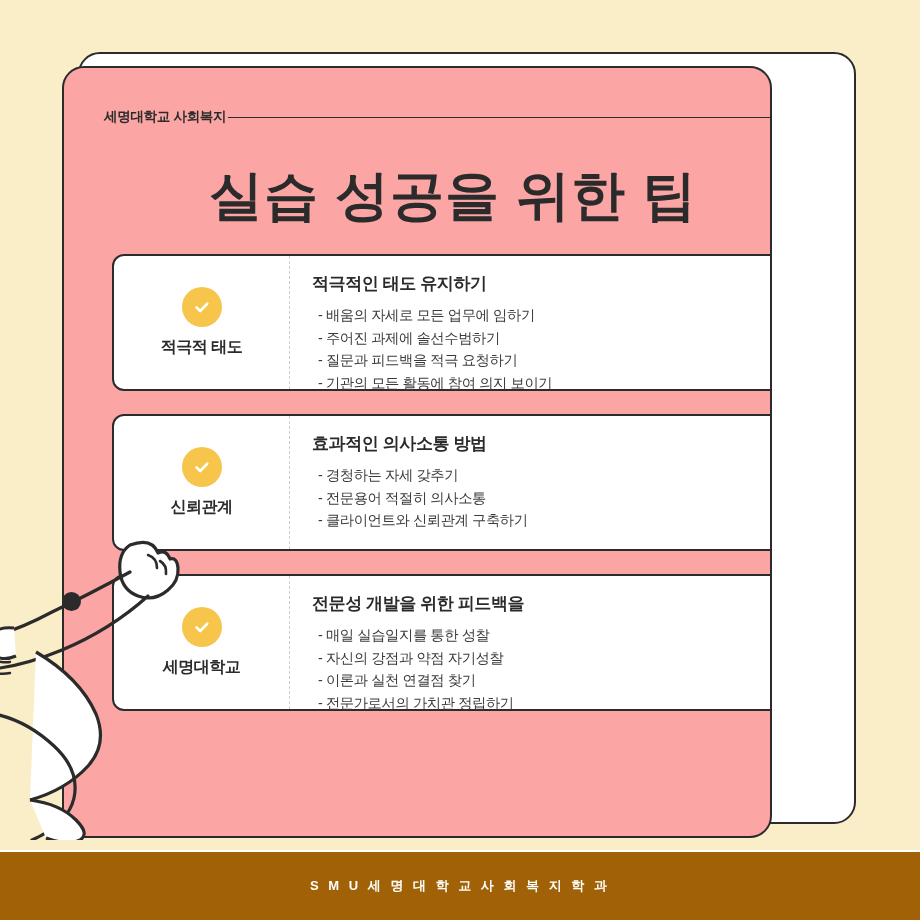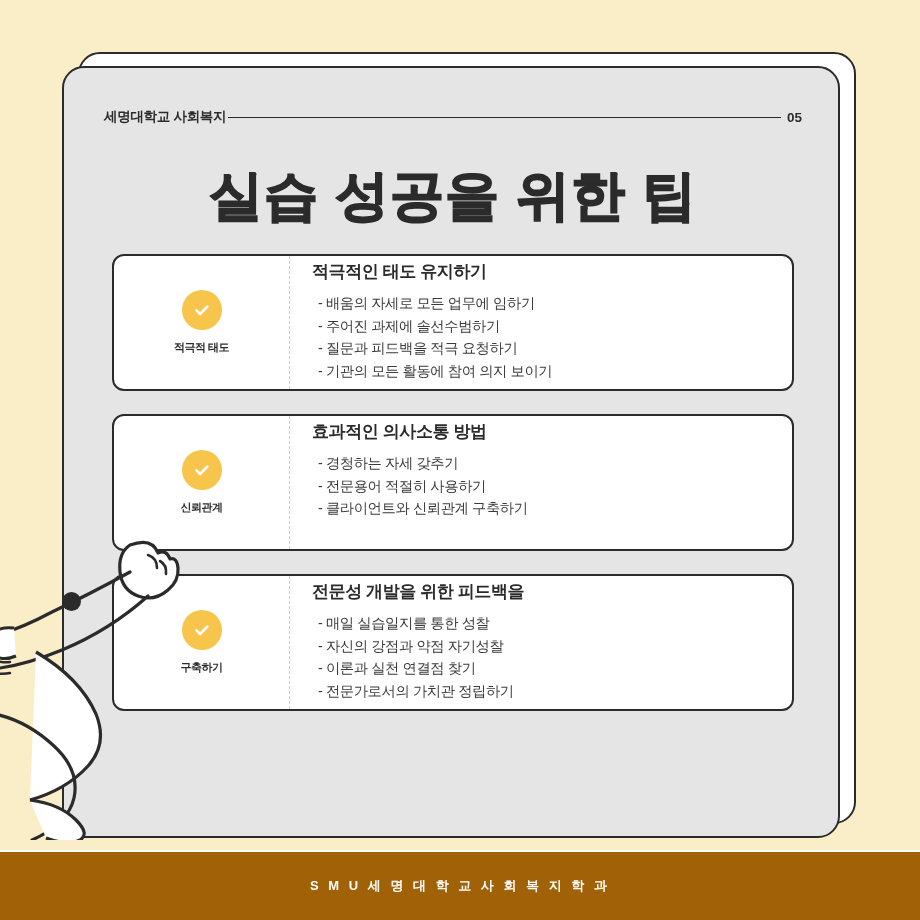--- a/index.html
+++ b/index.html
@@ -31,25 +31,25 @@
     height: 772px;
     border: 2.5px solid #2b2b2b;
     border-radius: 22px;
     background: #ffffff;
     box-sizing: border-box;
   }
   .card-front {
     position: absolute;
     left: 62px;
     top: 66px;
-    width: 778px;
+    width: 710px;
     height: 772px;
     border: 2.5px solid #2b2b2b;
     border-radius: 22px;
-    background: #e5e5e5;
+    background: #fca5a5;
     box-sizing: border-box;
     overflow: hidden;
   }
 
   
   .header {
     position: absolute;
     left: 40px;
     top: 40px;
     width: 698px;
@@ -79,21 +79,21 @@
   }
 
   
   .title {
     position: absolute;
     left: 0;
     top: 92px;
     width: 778px;
     text-align: center;
     font-size: 54px;
-    font-weight: bold;
+    font-weight: normal;
     color: #2b2b2b;
     letter-spacing: 1px;
     -webkit-text-stroke: 1.6px #2b2b2b;
   }
 
   
   .tips {
     position: absolute;
     left: 48px;
     top: 186px;
@@ -126,28 +126,28 @@
     width: 40px;
     height: 40px;
     border-radius: 50%;
     background: #f7c54b;
     display: flex;
     align-items: center;
     justify-content: center;
   }
   .badge svg { display: block; }
   .tip-left .cat {
-    font-size: 11px;
+    font-size: 16px;
     font-weight: bold;
     color: #2b2b2b;
     letter-spacing: -0.5px;
   }
   .tip-right {
     flex: 1;
-    padding: 4px 18px 10px 22px;
+    padding: 16px 18px 10px 22px;
     box-sizing: border-box;
   }
   .tip-right .head {
     font-size: 17px;
     font-weight: bold;
     color: #2b2b2b;
     margin-bottom: 9px;
     letter-spacing: -0.4px;
   }
   .tip-right ul {
@@ -248,34 +248,34 @@
             <svg width="22" height="22" viewBox="0 0 22 22">
               <path d="M5.5 11.3 L9.2 15 L16.3 7.6" fill="none" stroke="#ffffff" stroke-width="2.6" stroke-linecap="round" stroke-linejoin="round"></path>
             </svg>
           </span>
           <span class="cat">신뢰관계</span>
         </div>
         <div class="tip-right">
           <div class="head">효과적인 의사소통 방법</div>
           <ul>
             <li>- 경청하는 자세 갖추기</li>
-            <li>- 전문용어 적절히 사용하기</li>
+            <li>- 전문용어 적절히 의사소통</li>
             <li>- 클라이언트와 신뢰관계 구축하기</li>
           </ul>
         </div>
       </div>
 
       <div class="tip">
         <div class="tip-left">
           <span class="badge">
             <svg width="22" height="22" viewBox="0 0 22 22">
               <path d="M5.5 11.3 L9.2 15 L16.3 7.6" fill="none" stroke="#ffffff" stroke-width="2.6" stroke-linecap="round" stroke-linejoin="round"></path>
             </svg>
           </span>
-          <span class="cat">구축하기</span>
+          <span class="cat">세명대학교</span>
         </div>
         <div class="tip-right">
           <div class="head">전문성 개발을 위한 피드백을</div>
           <ul>
             <li>- 매일 실습일지를 통한 성찰</li>
             <li>- 자신의 강점과 약점 자기성찰</li>
             <li>- 이론과 실천 연결점 찾기</li>
             <li>- 전문가로서의 가치관 정립하기</li>
           </ul>
         </div>

